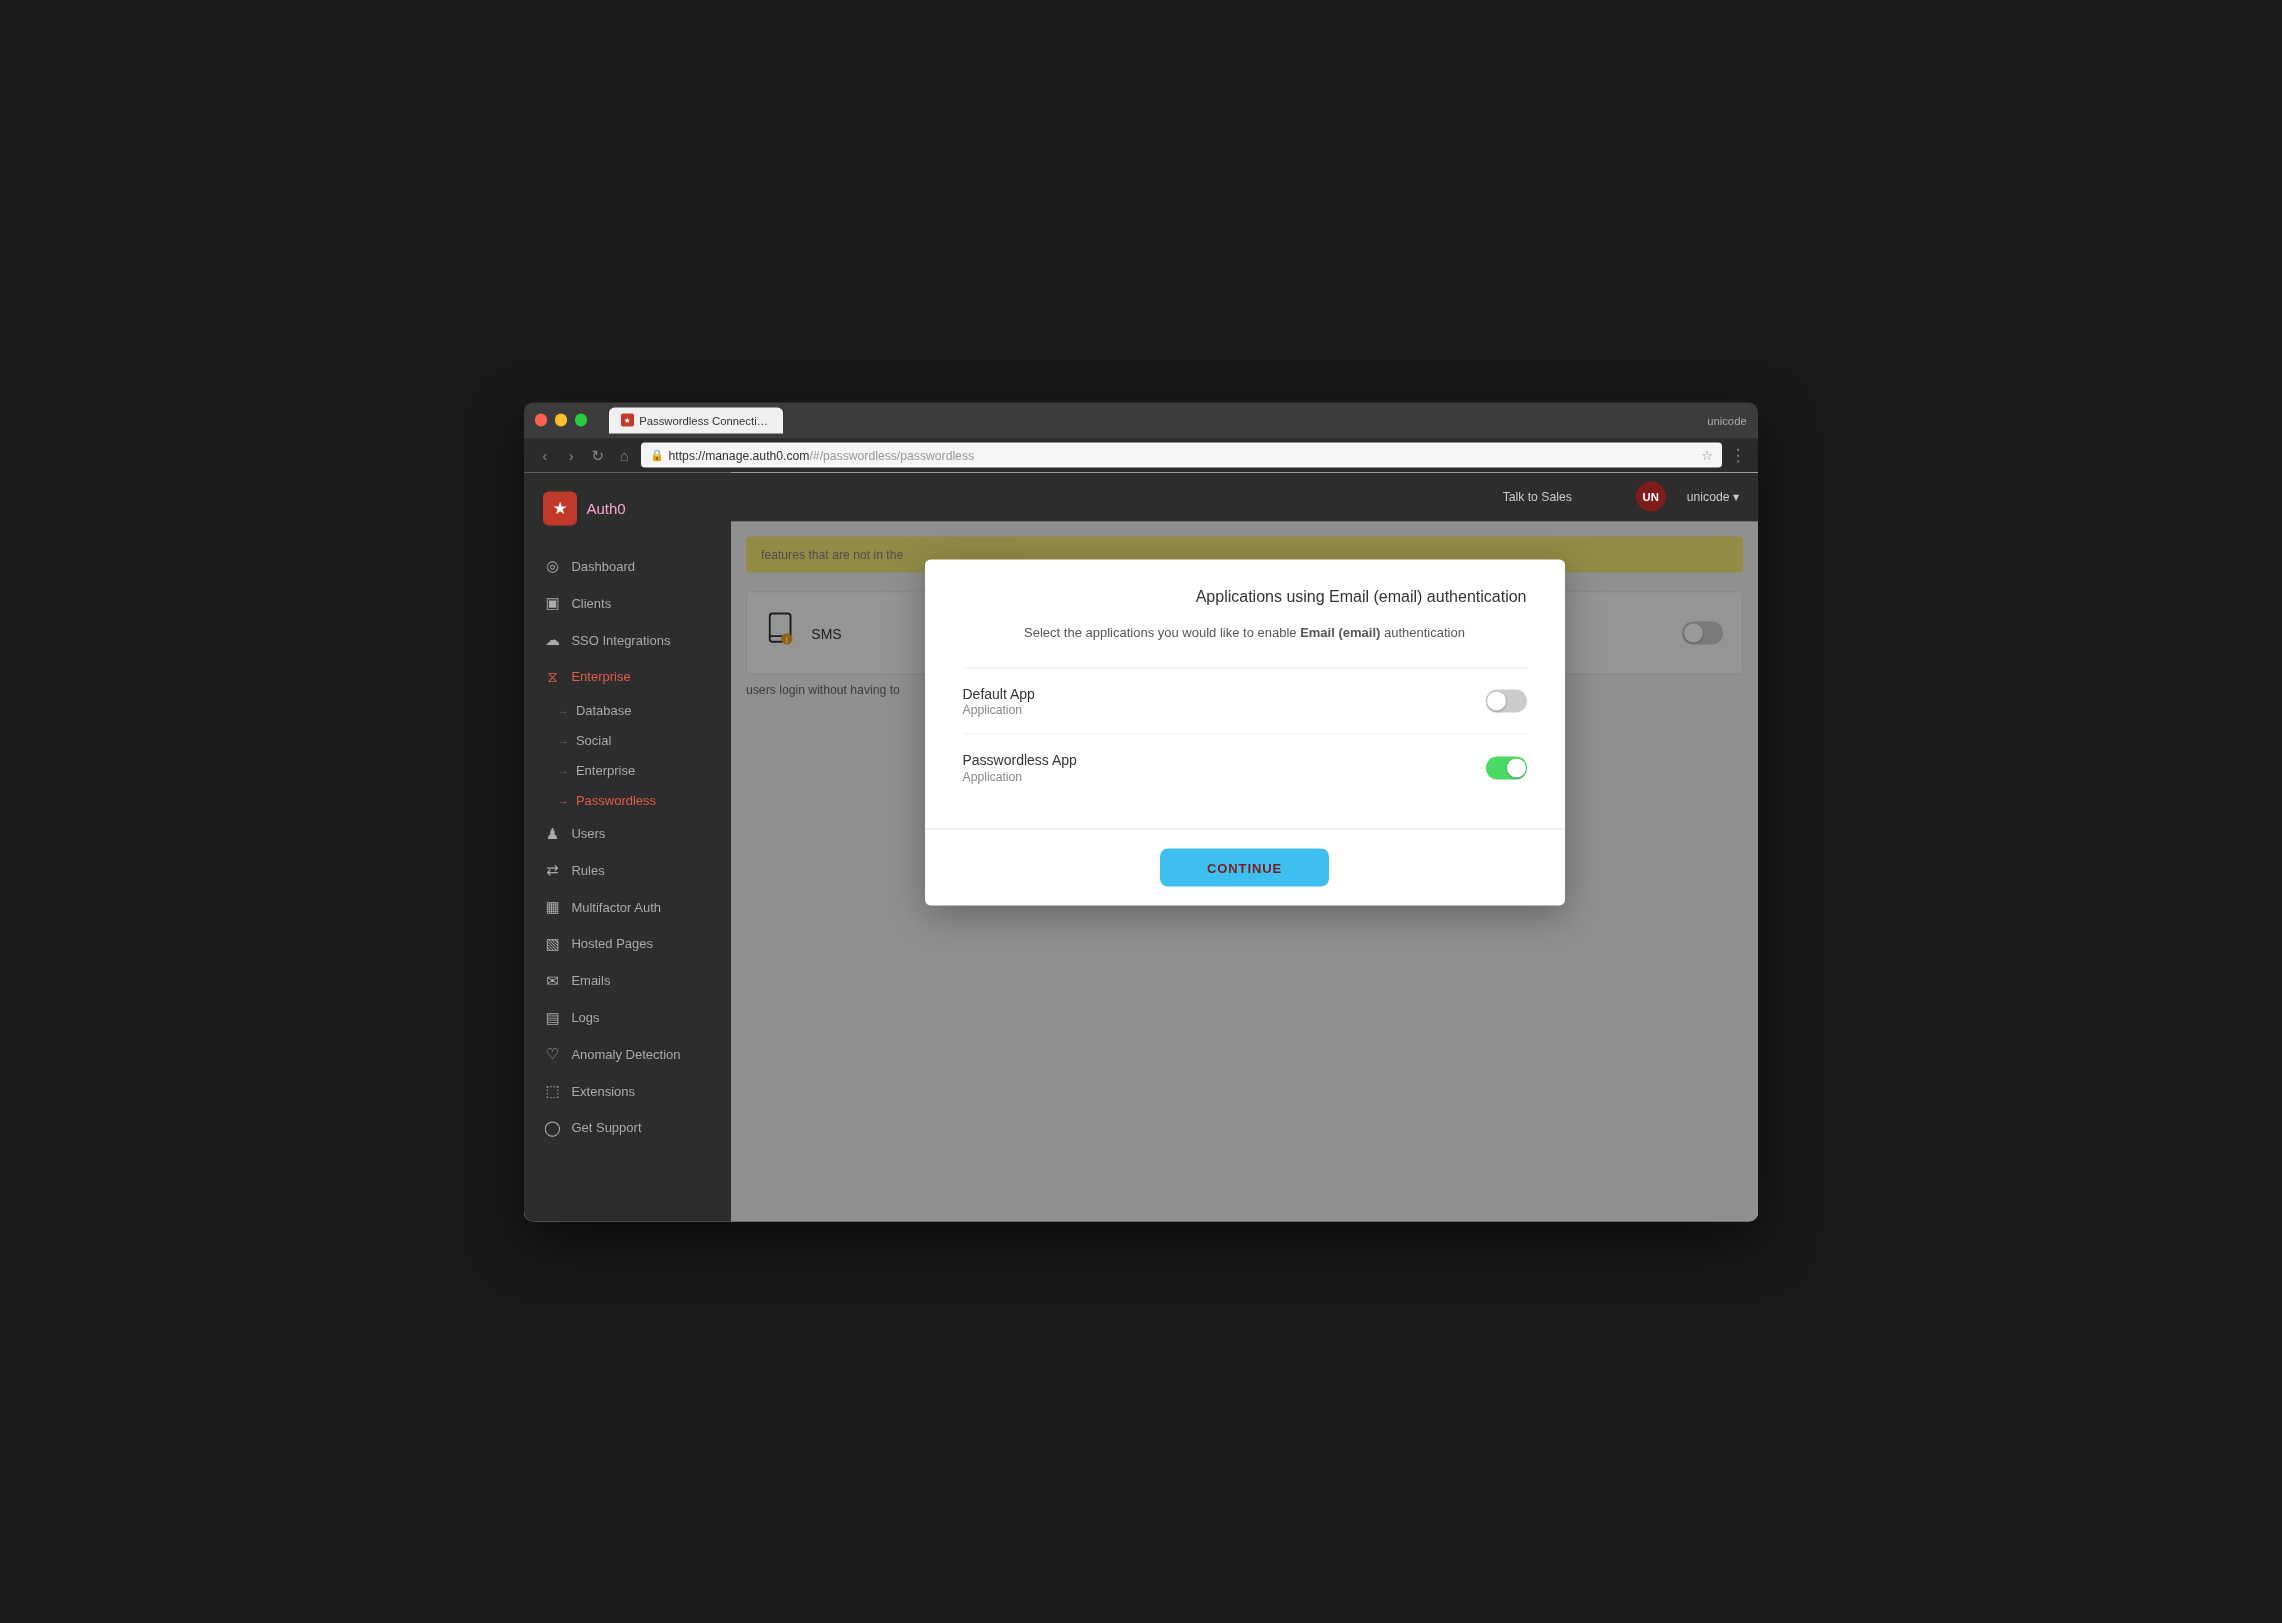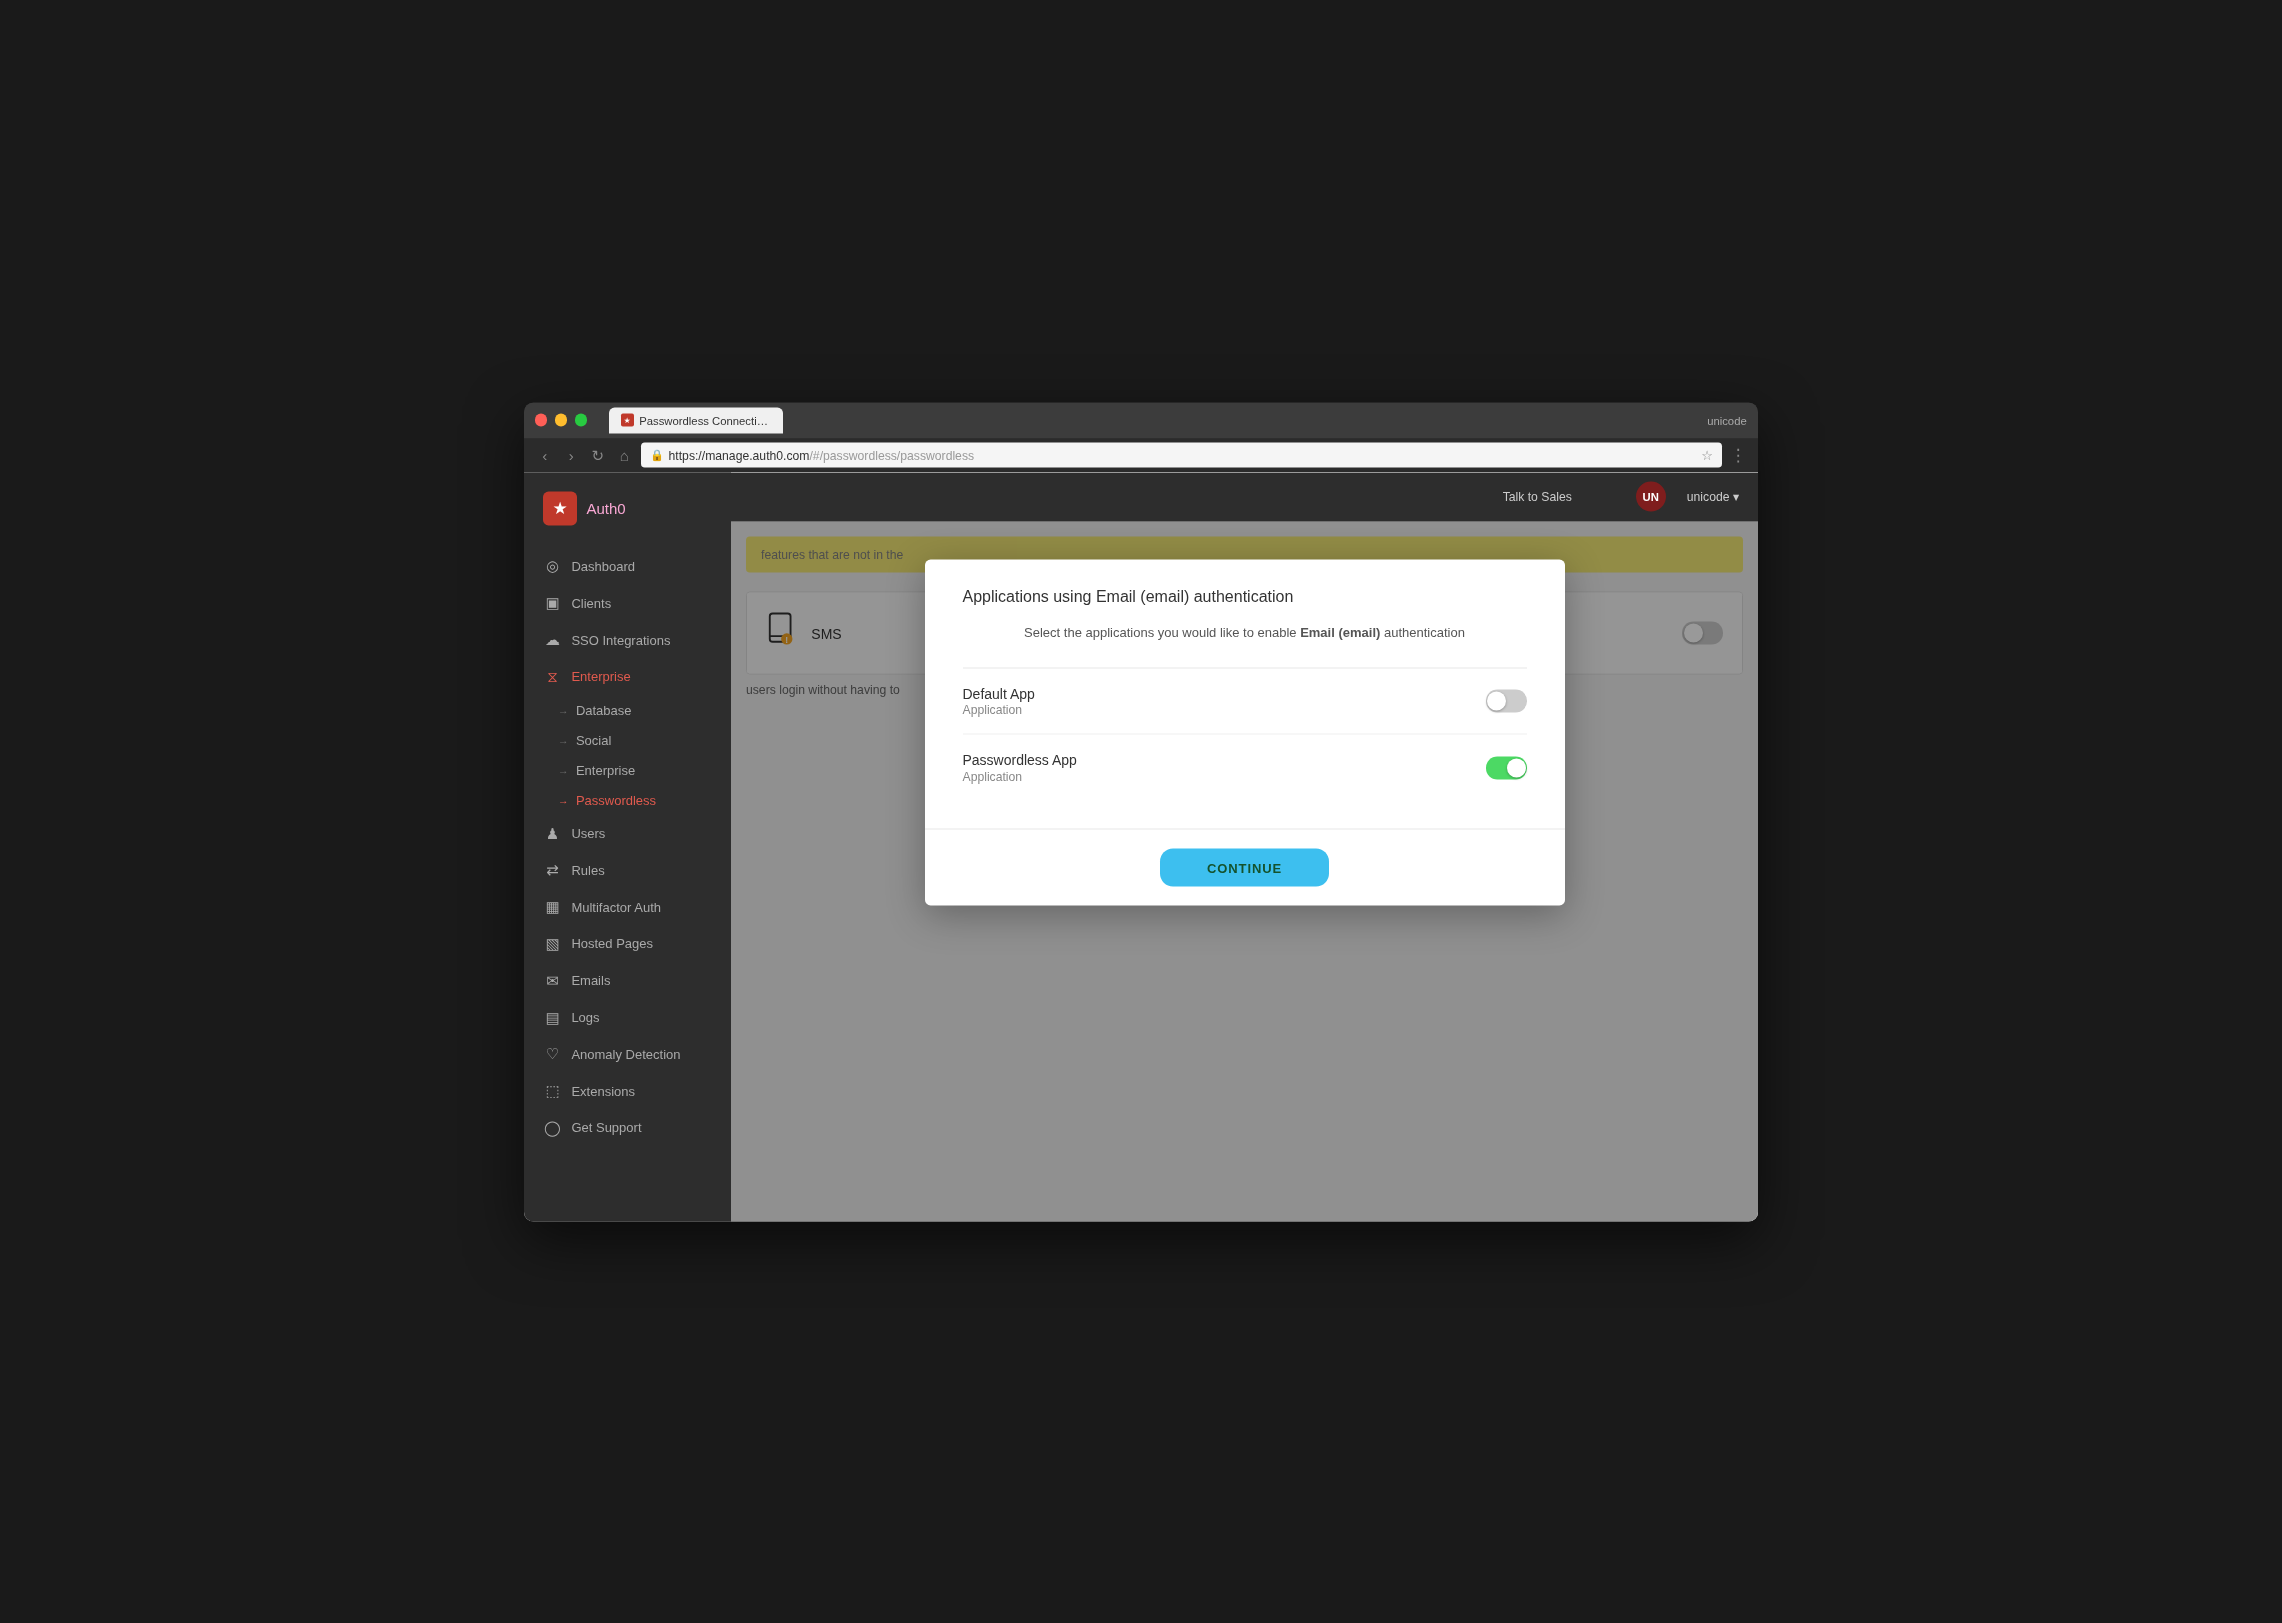--- a/index.html
+++ b/index.html
@@ -381,21 +381,21 @@
       width: 640px;
       box-shadow: 0 9.4px 38px rgba(0,0,0,0.3);
       overflow: hidden;
     }
 
     .modal-body {
       padding: 28px 38px;
     }
 
     .modal-title {
-      text-align: left;
+      text-align: right;
       font-size: 16px;
       color: #333;
       margin-bottom: 19px;
       font-weight: 400;
     }
 
     .modal-subtitle {
       text-align: center;
       font-size: 13px;
       color: #555;
@@ -443,24 +443,24 @@
 
     .modal-footer {
       border-top: 0.9px solid #e8e8e8;
       padding: 19px;
       display: flex;
       justify-content: center;
     }
 
     .continue-btn {
       background: #3dbfef;
-      color: #14532d;
+      color: #7f1d1d;
       border: none;
       padding: 11.3px 47px;
-      border-radius: 13px;
+      border-radius: 8px;
       font-size: 13px;
       font-weight: 600;
       letter-spacing: 0.9px;
       cursor: pointer;
     }
 
     .bottom-text {
       font-size: 12.2px;
       color: #666;
       margin-top: 7.5px;

